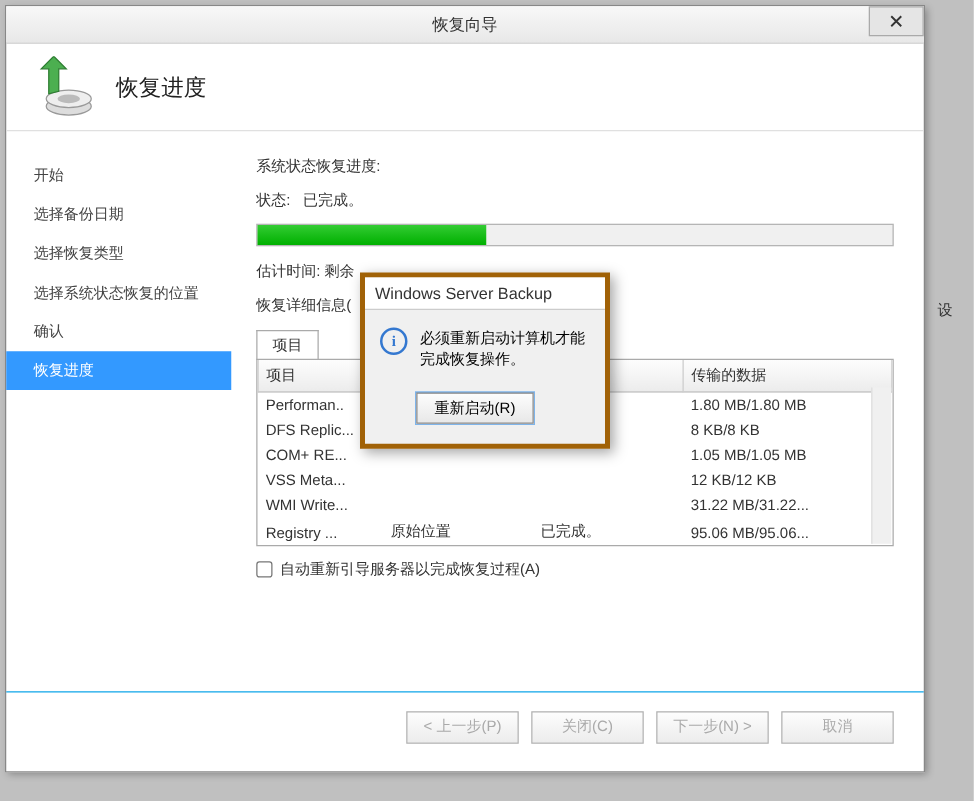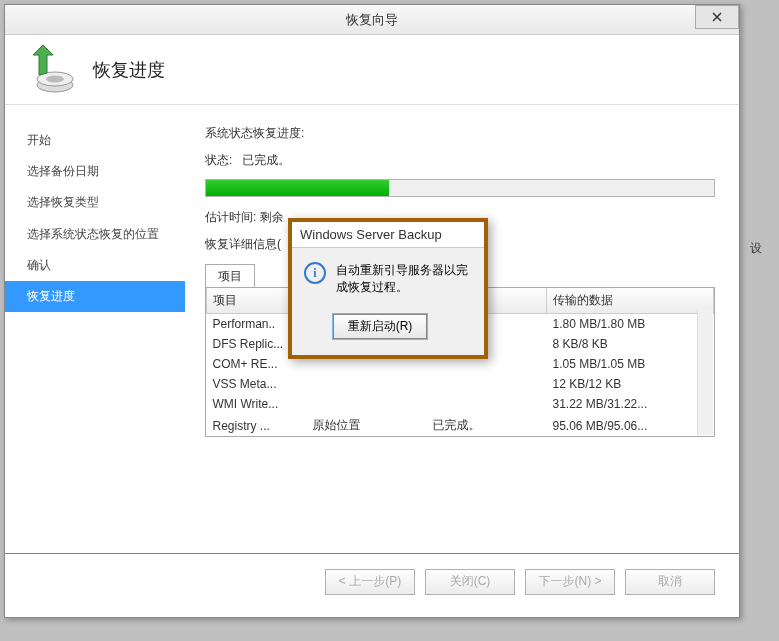--- a/index.html
+++ b/index.html
@@ -142,35 +142,39 @@
                 <td>Registry ...</td>
                 <td>原始位置</td>
                 <td>已完成。</td>
                 <td>95.06 MB/95.06...</td>
               </tr>
             </tbody>
         </table>
         <div class="scrollbar-hint"></div>
       </div>
 
+      <label class="chk">
+        <input type="checkbox" style="">
+        <span>自动重新引导服务器以完成恢复过程(A)</span>
+      </label>
     </div>
   </div>
 
   <div class="footer">
     <button class="btn" disabled="">&lt; 上一步(P)</button>
     <button class="btn" disabled="">关闭(C)</button>
     <button class="btn" disabled="">下一步(N) &gt;</button>
     <button class="btn" disabled="">取消</button>
   </div>
 </div>
 
 <div class="modal">
   <div class="modal-title">Windows Server Backup</div>
   <div class="modal-body">
     <div class="info-icon">i</div>
-    <div class="modal-msg">自动重新引导服务器以完成恢复过程。</div>
+    <div class="modal-msg">必须重新启动计算机才能完成恢复操作。</div>
   </div>
   <div class="modal-foot">
     <button class="modal-btn">重新启动(R)</button>
   </div>
 </div>
 
 <div class="outside">设</div>
 
 </body></html>

